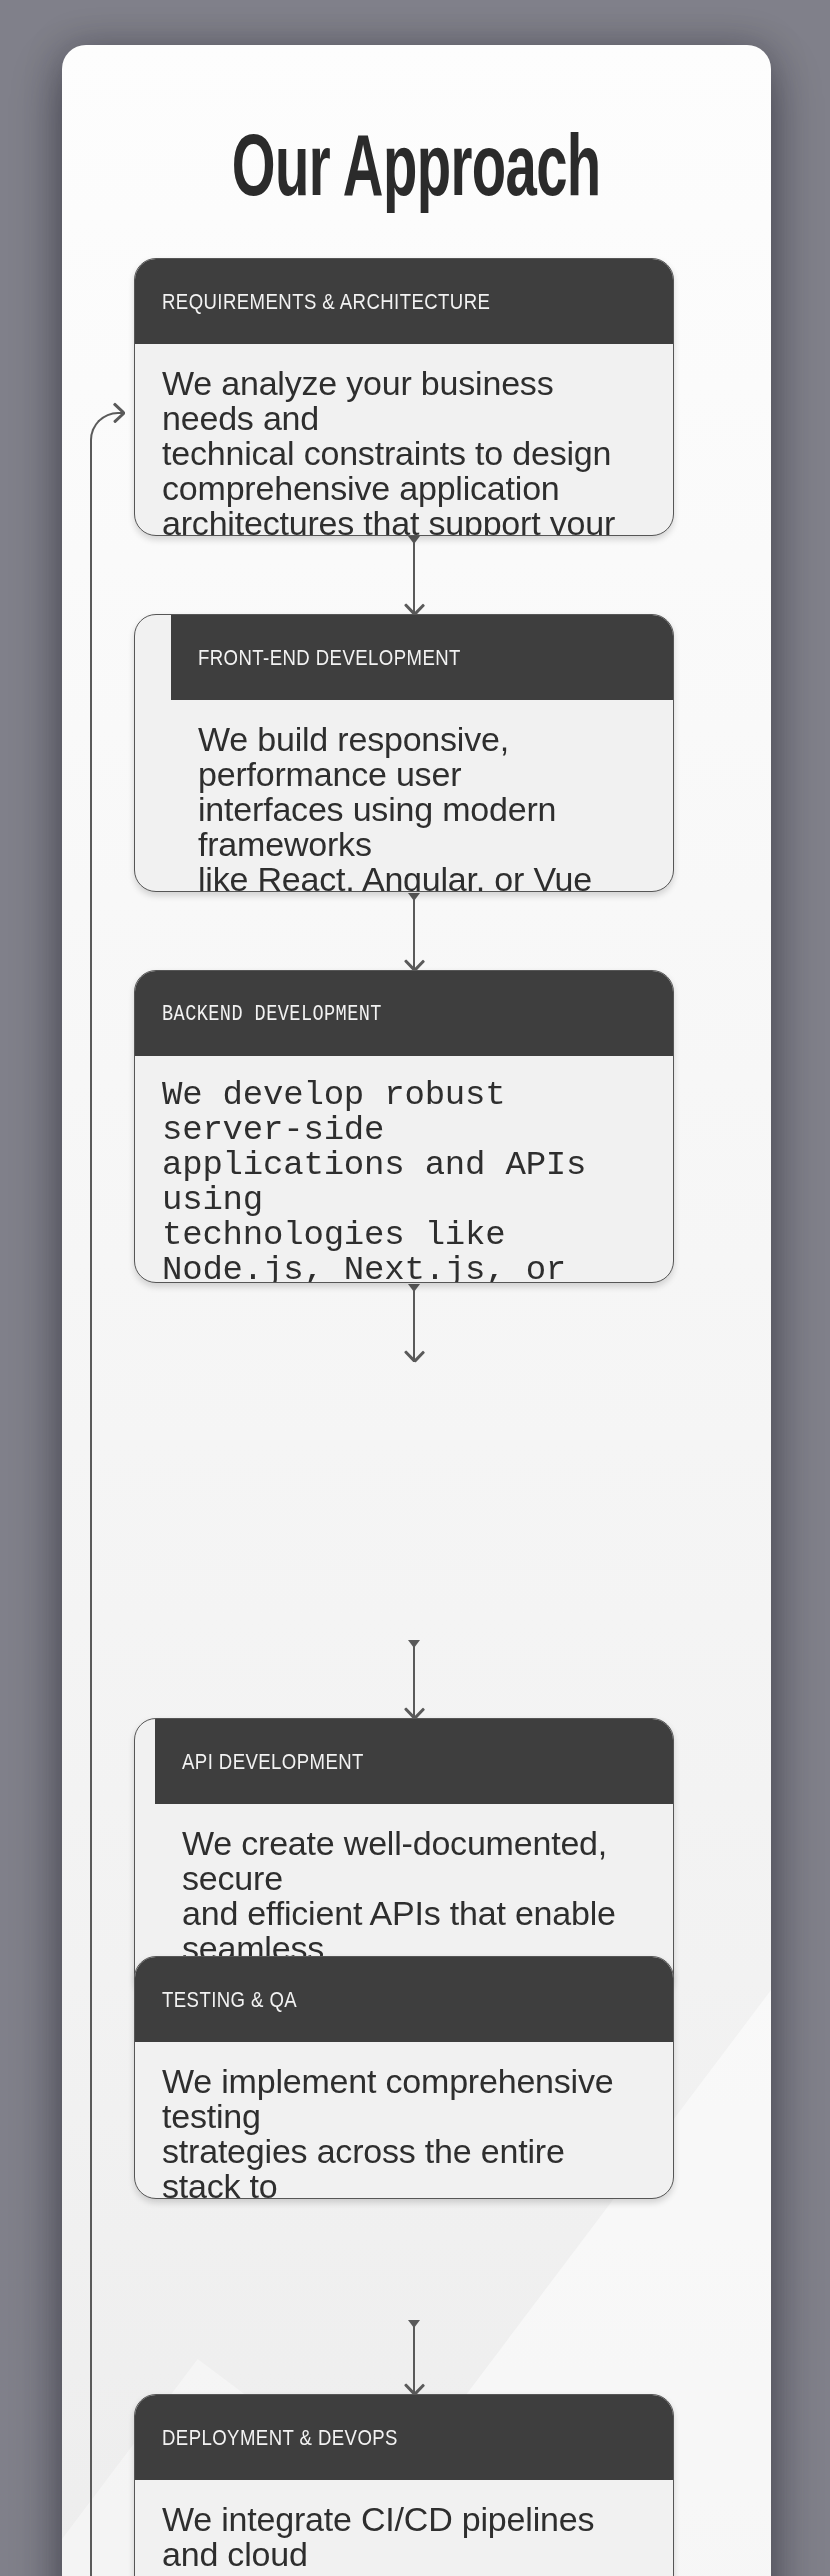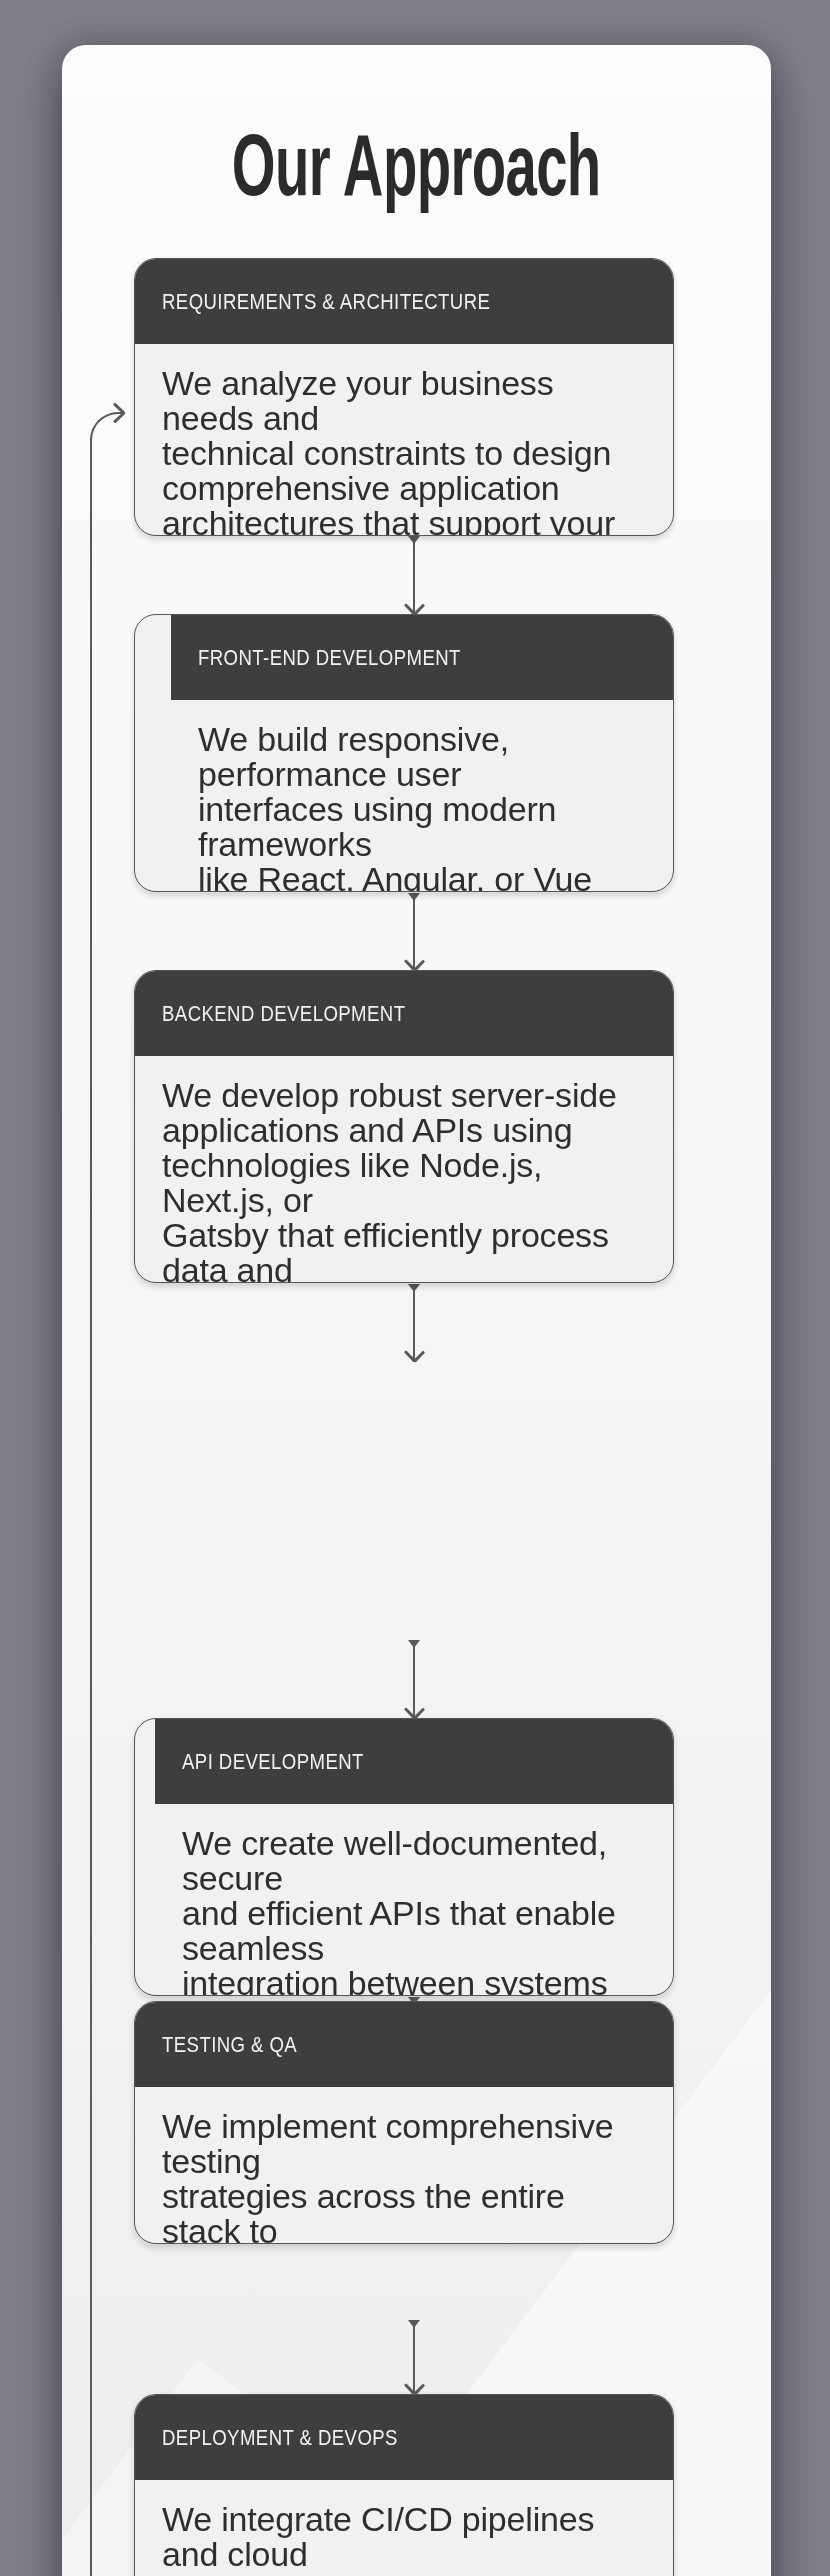--- a/index.html
+++ b/index.html
@@ -51,24 +51,24 @@
     letter-spacing:0.5px; transform:scaleX(.86); transform-origin:left center;
     white-space:nowrap;
   }
   .card-body {
     padding:21.6px 27px 27px 27px;
     font-size:34px; line-height:35px; color:#2e2e2e;
     white-space:pre-line; letter-spacing:-0.2px;
   }
   .c1 { top:213px; height:278px; }
   .c2 { top:569px; height:278px;padding-left:36px; }
-  .c3 { top:925px; height:313px; }
+  .c3 { top:925px; height:313px;font-family:Liberation Mono, monospace; }
   .c4 { top:1317px; height:278px; }
   .c5 { top:1673px; height:278px;padding-left:20px; }
-  .c6 { top:1956px; height:243px; }
+  .c6 { top:1911px; height:243px; }
   .c7 { top:2349px; height:278px; }
   
   .conn { position:absolute; left:351px; width:2.1px; background:#5a5a5a; z-index:2; }
   .k1 { top:491px;  height:78px; }
   .k2 { top:848px; height:78px; }
   .k3 { top:1239px; height:78px; }
   .k4 { top:1595px; height:78px; }
   .k5 { top:1952px; height:80px; }
   .k6 { top:2275px; height:75px; }
   .notch { position:absolute; left:346px; width:0; height:0; z-index:2;

